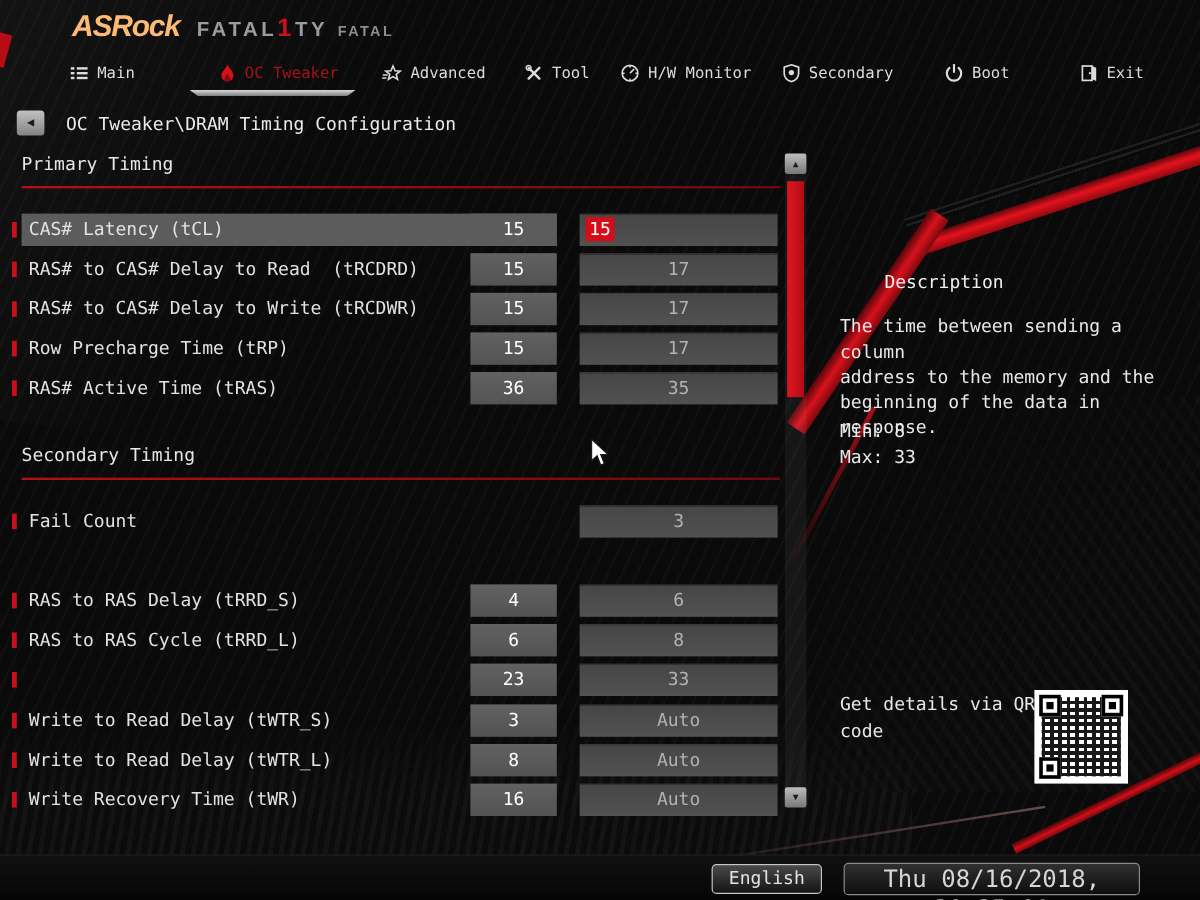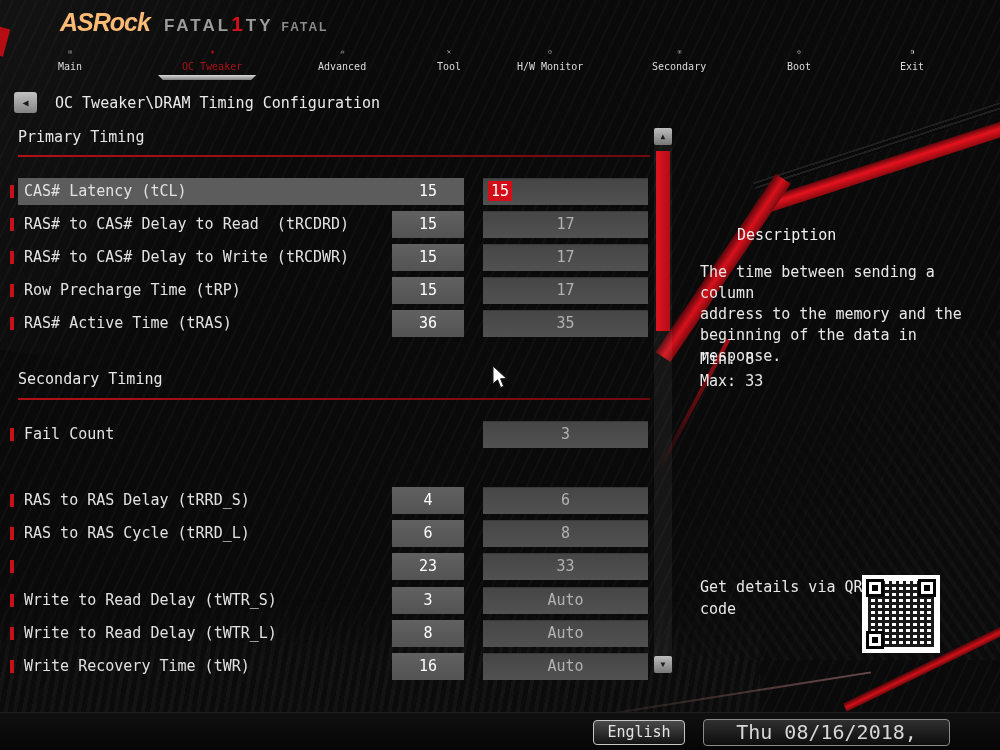--- a/index.html
+++ b/index.html
@@ -35,21 +35,21 @@
     background:repeating-linear-gradient(0deg,#090909 0 3px,#1f1f1f 3px 5px);}
   
   .logo{position:absolute;left:18px;top:8px;display:flex;align-items:baseline;
     font-family:"Liberation Sans",sans-serif;}
   .logo-main{font-size:25px;font-weight:bold;font-style:italic;color:#fdba74;letter-spacing:-1px;margin-left:42px;}
   .logo-sub{margin-left:14px;font-size:17px;font-weight:bold;color:#9c9c9c;letter-spacing:3px;}
   .logo-one{color:#d01018;font-size:21px;}
   .logo-uefi{margin-left:8px;font-size:12px;font-weight:bold;color:#8d8d8d;letter-spacing:2px;}
   
   .nav-item{position:absolute;top:50px;display:flex;align-items:center;gap:7px;height:22px;
-    font-size:10px;color:#dcdcdc;cursor:pointer;flex-direction:column;}
+    font-size:13px;color:#dcdcdc;cursor:pointer;}
   .nav-item svg{display:block;}
   .nav-item.active{color:#a61218;}
   .nav-item.active .underbar{position:absolute;left:-24px;right:-14px;top:25px;height:5px;
     background:linear-gradient(180deg,#d9d9d9,#7e7e7e);
     clip-path:polygon(0 0,100% 0,95% 100%,5% 100%);}
   
   .back-btn{position:absolute;left:14px;top:92px;width:23px;height:21px;border-radius:3px;
     background:linear-gradient(180deg,#c2c2c2,#838383);display:flex;align-items:center;justify-content:center;cursor:pointer;}
   .back-btn span{color:#1b1b1b;font-size:10px;line-height:1;}
   .breadcrumb{position:absolute;left:55px;top:94px;font-size:15px;color:#eaeaea;}

